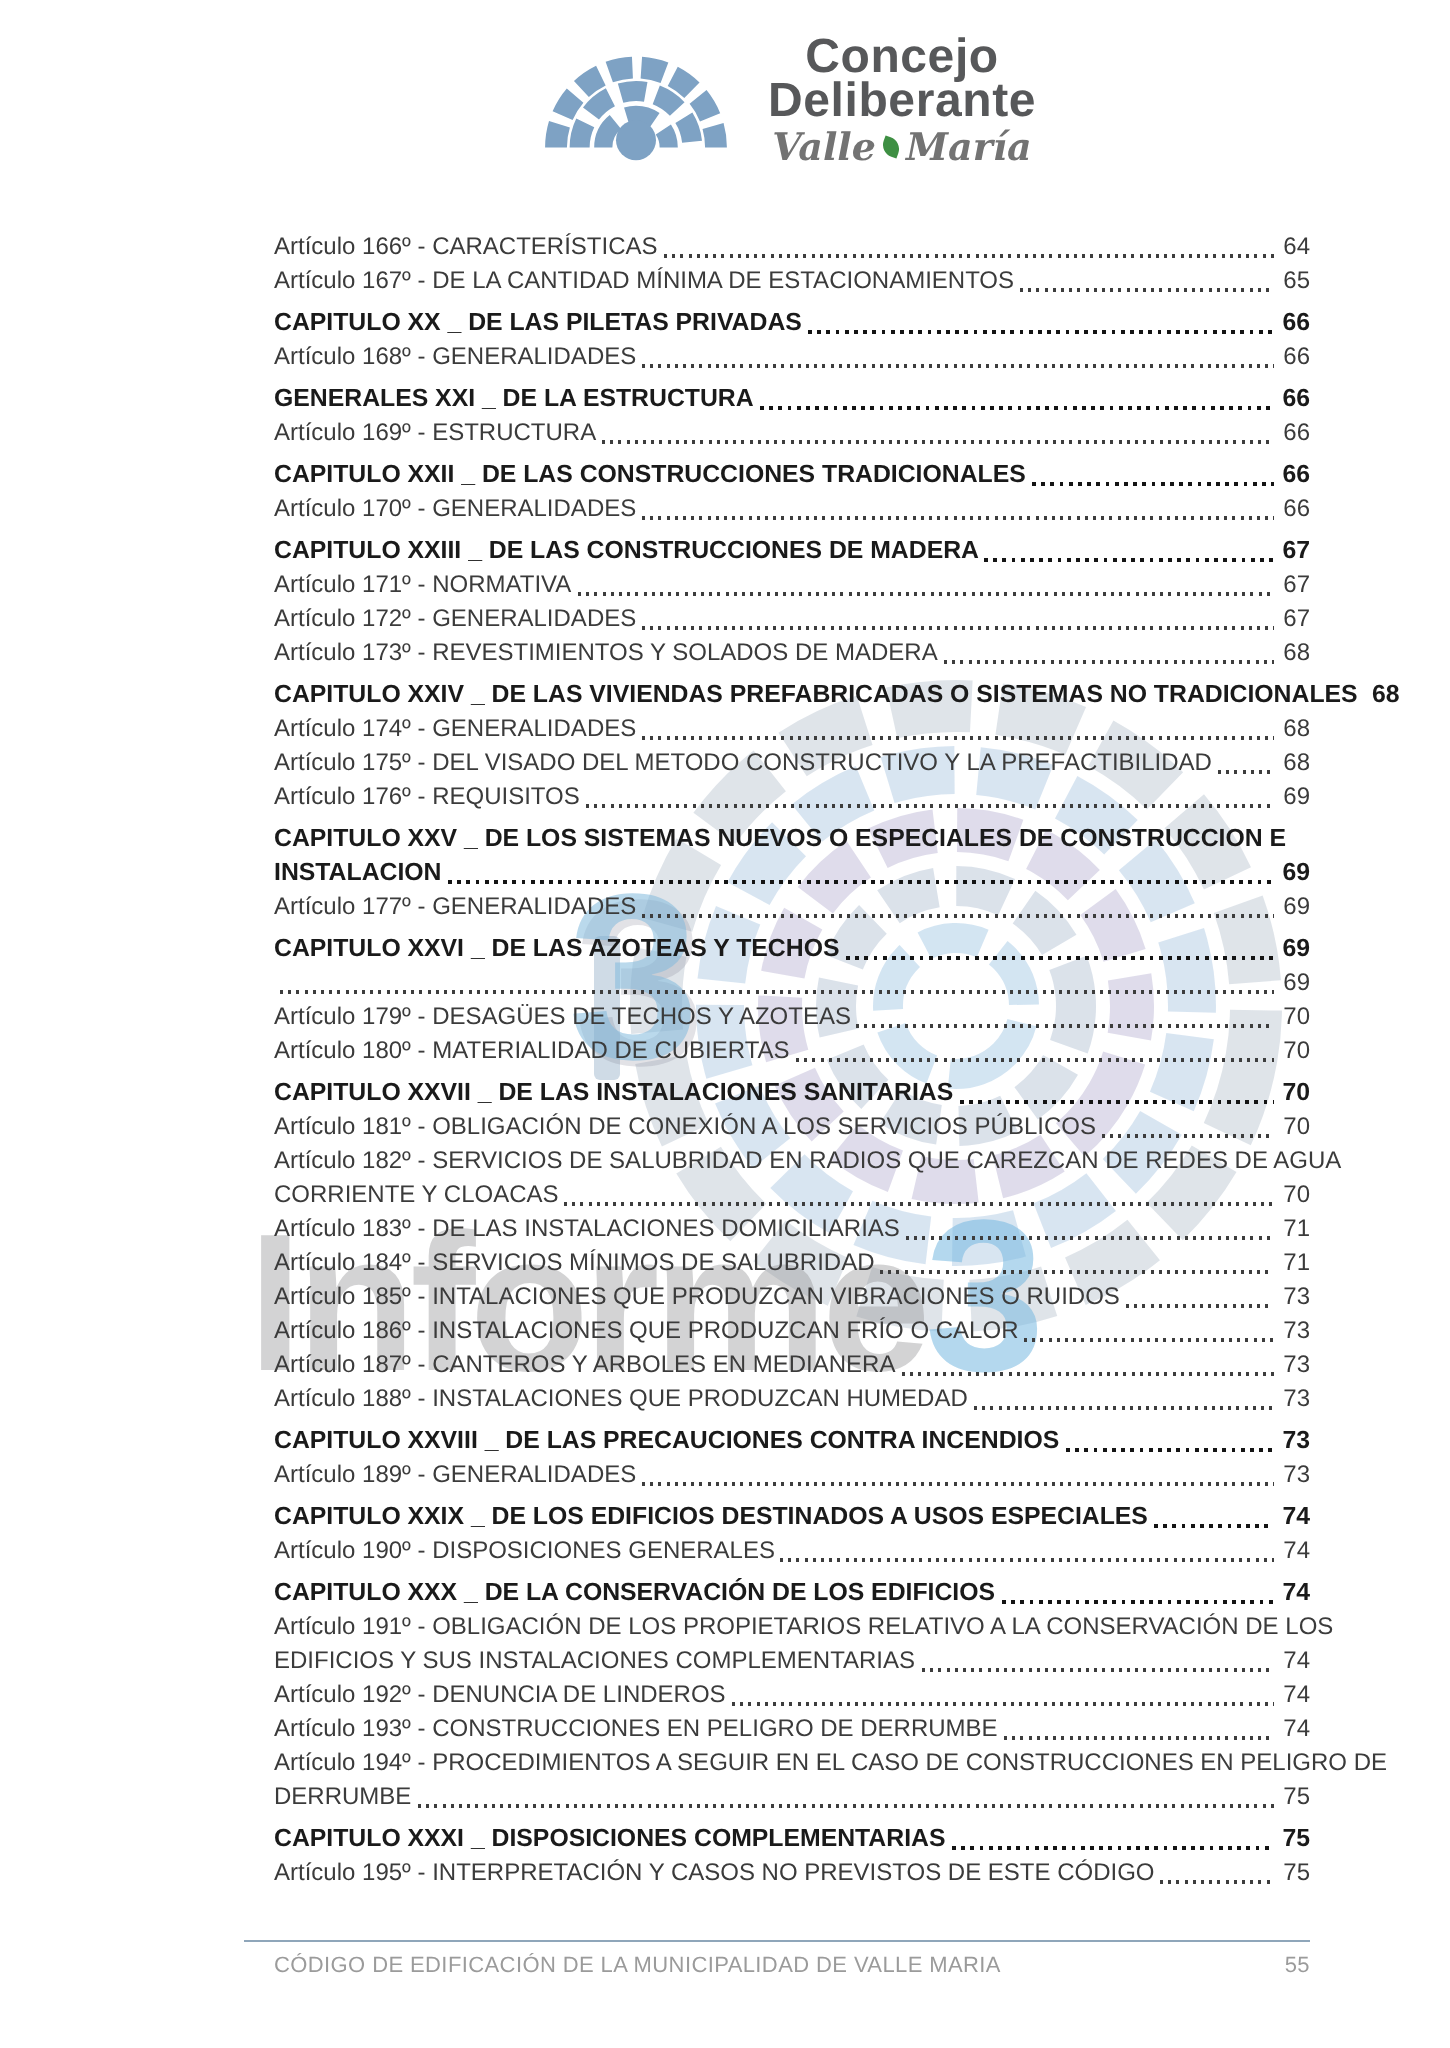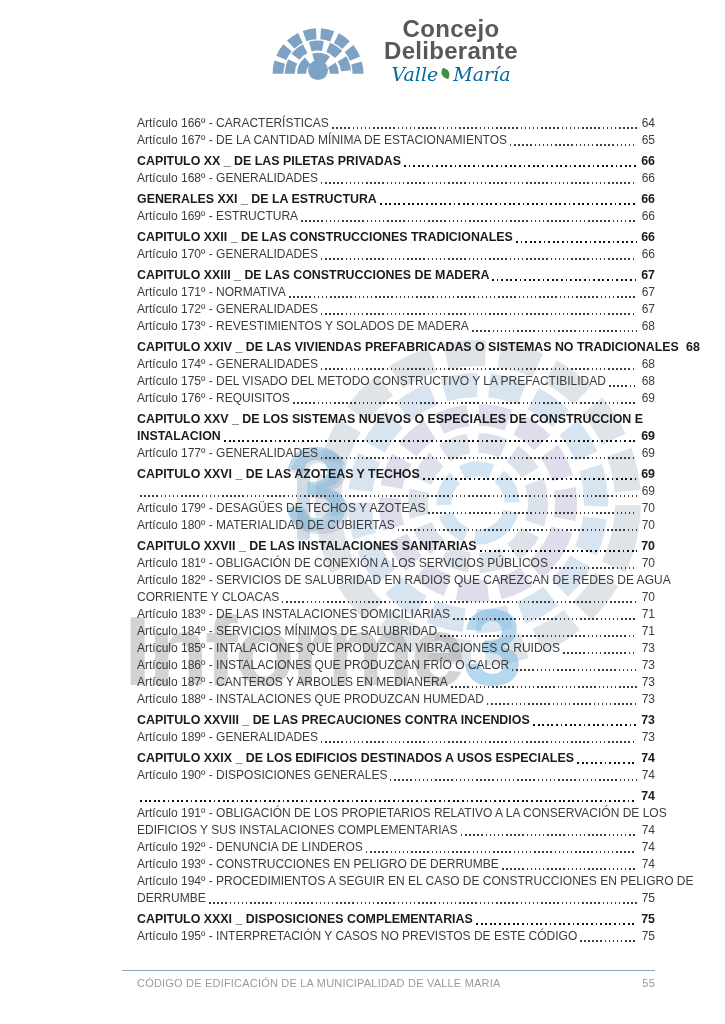--- a/index.html
+++ b/index.html
@@ -5,22 +5,22 @@
   html,body { margin:0; padding:0; background:#ffffff; }
   .page {
     position:relative; width:725px; height:1024px; background:#ffffff;
     font-family:"Liberation Sans", sans-serif; overflow:hidden;
   }
 
   
   .logo-wrap { position:absolute; top:14px; left:268px; display:flex; gap:16px; align-items:center; }
   .logo-text { text-align:center; }
   .logo-line { font-size:24px; font-weight:bold; color:#57585a; line-height:22px; letter-spacing:.3px; }
-  .logo-city { margin-top:1px; font-family:"DejaVu Serif", serif; font-style:italic; font-weight:normal;
-               font-size:19px; color:#0369a1; display:flex; justify-content:center; align-items:center; gap:3px; }
+  .logo-city { margin-top:1px; font-family:"DejaVu Serif", serif; font-style:italic; font-weight:bold;
+               font-size:19px; color:#737373; display:flex; justify-content:center; align-items:center; gap:3px; }
   .leaf { width:9px; height:9px; background:#3e8f43; border-radius:0 70% 0 70%; transform:rotate(20deg); }
 
   
   .wm { position:absolute; pointer-events:none; }
   .wm-rosette { left:293px; top:318px; opacity:.45; }
   .wm-big3 { left:284px; top:430px; font-size:118px; font-weight:bold; line-height:1;
              color:rgba(130,185,220,.55); text-shadow:3px 3px 0 rgba(125,125,140,.22); }
   .wm-bar { left:297px; top:468px; width:13px; height:72px; background:rgba(130,160,190,.38); border-radius:3px; }
   .wm-word { left:124px; top:594px; font-size:98px; font-weight:bold; letter-spacing:-3px; line-height:1; white-space:nowrap; }
   .wm-word .g { color:rgba(145,145,148,.40); }
@@ -322,20 +322,21 @@
       </div>
       <div class="toc-entry article">
         <div class="row-flex">
           <span class="lbl">Artículo 190º - DISPOSICIONES GENERALES</span>
           <span class="dots"></span>
           <span class="pagenum">74</span>
         </div>
       </div>
       <div class="toc-entry chapter">
         <div class="row-flex">
+          <span class="lbl">CAPITULO XXX _ DE LA CONSERVACIÓN DE LOS EDIFICIOS</span>
           <span class="dots"></span>
           <span class="pagenum">74</span>
         </div>
       </div>
       <div class="toc-entry article">
         <div class="wrap-line">Artículo 191º - OBLIGACIÓN DE LOS PROPIETARIOS RELATIVO A LA CONSERVACIÓN DE LOS</div>
         <div class="row-flex">
           <span class="lbl">EDIFICIOS Y SUS INSTALACIONES COMPLEMENTARIAS</span>
           <span class="dots"></span>
           <span class="pagenum">74</span>

